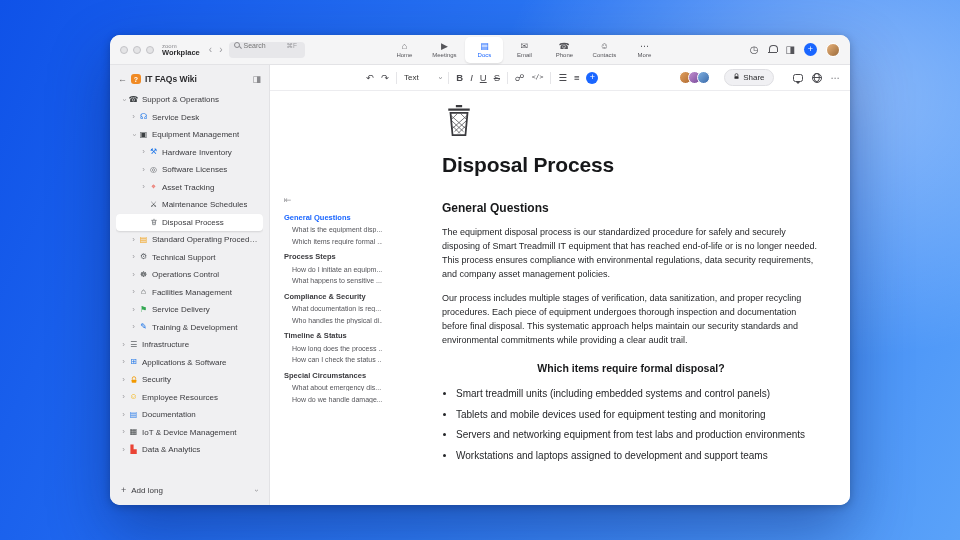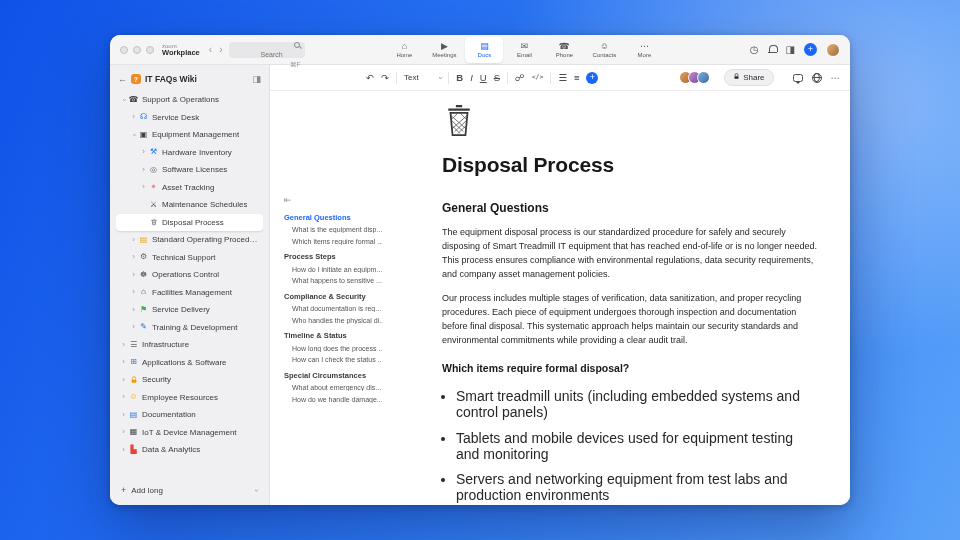--- a/index.html
+++ b/index.html
@@ -14,21 +14,21 @@
     box-shadow:0 25px 60px rgba(8,35,110,.45),0 2px 8px rgba(0,0,0,.25);}
   
   .titlebar{flex:0 0 30px;height:30px;background:#f5f5f6;border-bottom:1px solid #e3e3e6;
     display:flex;align-items:center;padding:0 10px;position:relative;}
   .lights{display:flex;gap:5px;margin-right:8px;}
   .light{width:8px;height:8px;border-radius:50%;background:#e4e4e6;border:1px solid #c3c3c7;}
   .logo{line-height:1;margin-right:9px;}
   .logo .z{display:block;font-size:6px;color:#8a8a8e;}
   .logo .w{display:block;font-size:7.5px;font-weight:700;color:#2b2b2e;}
   .hist-arrows{display:flex;gap:7px;color:#9a9a9e;font-size:10px;margin-right:7px;line-height:1;}
-  .search{display:flex;align-items:flex-end;gap:3px;background:#e7e7ea;border-radius:4px;height:16px;padding:0 5px;width:76px;flex-direction:column;}
+  .search{display:flex;align-items:flex-start;gap:3px;background:#e7e7ea;border-radius:4px;height:16px;padding:0 5px;width:76px;}
   .mag{width:6px;height:6px;border:1.1px solid #8a8a8e;border-radius:50%;position:relative;flex:0 0 6px;}
   .mag::after{content:"";position:absolute;width:3px;border-top:1.1px solid #8a8a8e;right:-3px;bottom:-1px;transform:rotate(45deg);}
   .search input{border:0;background:transparent;outline:0;font-size:7px;width:40px;color:#333;font-family:inherit;padding:0;}
   .search .kbd{font-size:6.5px;color:#9a9a9e;}
   .primary-nav{position:absolute;left:56%;top:2px;transform:translateX(-50%);display:flex;align-items:center;gap:2px;}
   .nav-item{display:flex;flex-direction:column;align-items:center;justify-content:center;width:38px;height:26px;border-radius:5px;color:#55555a;}
   .nav-ic{font-size:9px;line-height:1;}
   .nav-lb{font-size:6px;margin-top:1.5px;}
   .nav-item.active{color:#1a66ff;background:#fff;box-shadow:0 1px 2px rgba(0,0,0,.1);}
   .tb-right{margin-left:auto;display:flex;align-items:center;gap:9px;}
@@ -103,24 +103,24 @@
   .toc-item{font-size:7px;color:#55555a;padding-left:8px;margin-top:4.5px;white-space:nowrap;overflow:hidden;}
   .page{margin-left:172px;width:378px;padding-top:12px;}
   .trash-emoji{margin-left:2px;}
   .doc-title{font-size:21px;font-weight:700;color:#17181a;margin:12px 0 0;letter-spacing:-.2px;}
   .byline{display:flex;align-items:center;gap:4px;margin-top:7px;}
   .byline-avatar{width:10px;height:10px;border-radius:3px;background:linear-gradient(135deg,#4a90f0,#2a5ad0);flex:0 0 10px;}
   .byline-name{font-size:7.5px;color:#4a4a4f;}
   .byline-updated{font-size:7.5px;color:#9a9a9e;margin-left:2px;}
   .h2{font-size:12px;font-weight:700;color:#17181a;margin:24px 0 0;}
   .h3{font-size:10.5px;font-weight:700;color:#17181a;margin:15px 0 0;}
-  .h3.mt-lg{}
+  .h3.mt-lg{text-align:center;}
   .para{font-size:9px;line-height:1.56;color:#26272a;margin:10px 0 0;user-select:text;}
   .bullets{margin:14px 0 0;padding-left:14px;list-style:disc;}
-  .bullet{font-size:14px;color:#26272a;margin-bottom:9.5px;user-select:text;}
+  .bullet{font-size:10px;color:#26272a;margin-bottom:9.5px;user-select:text;}
 </style>
 </head>
 <body>
 
 <div class="window">
 
   <div class="titlebar">
     <div class="lights">
       <span class="light"></span>
       <span class="light"></span>

